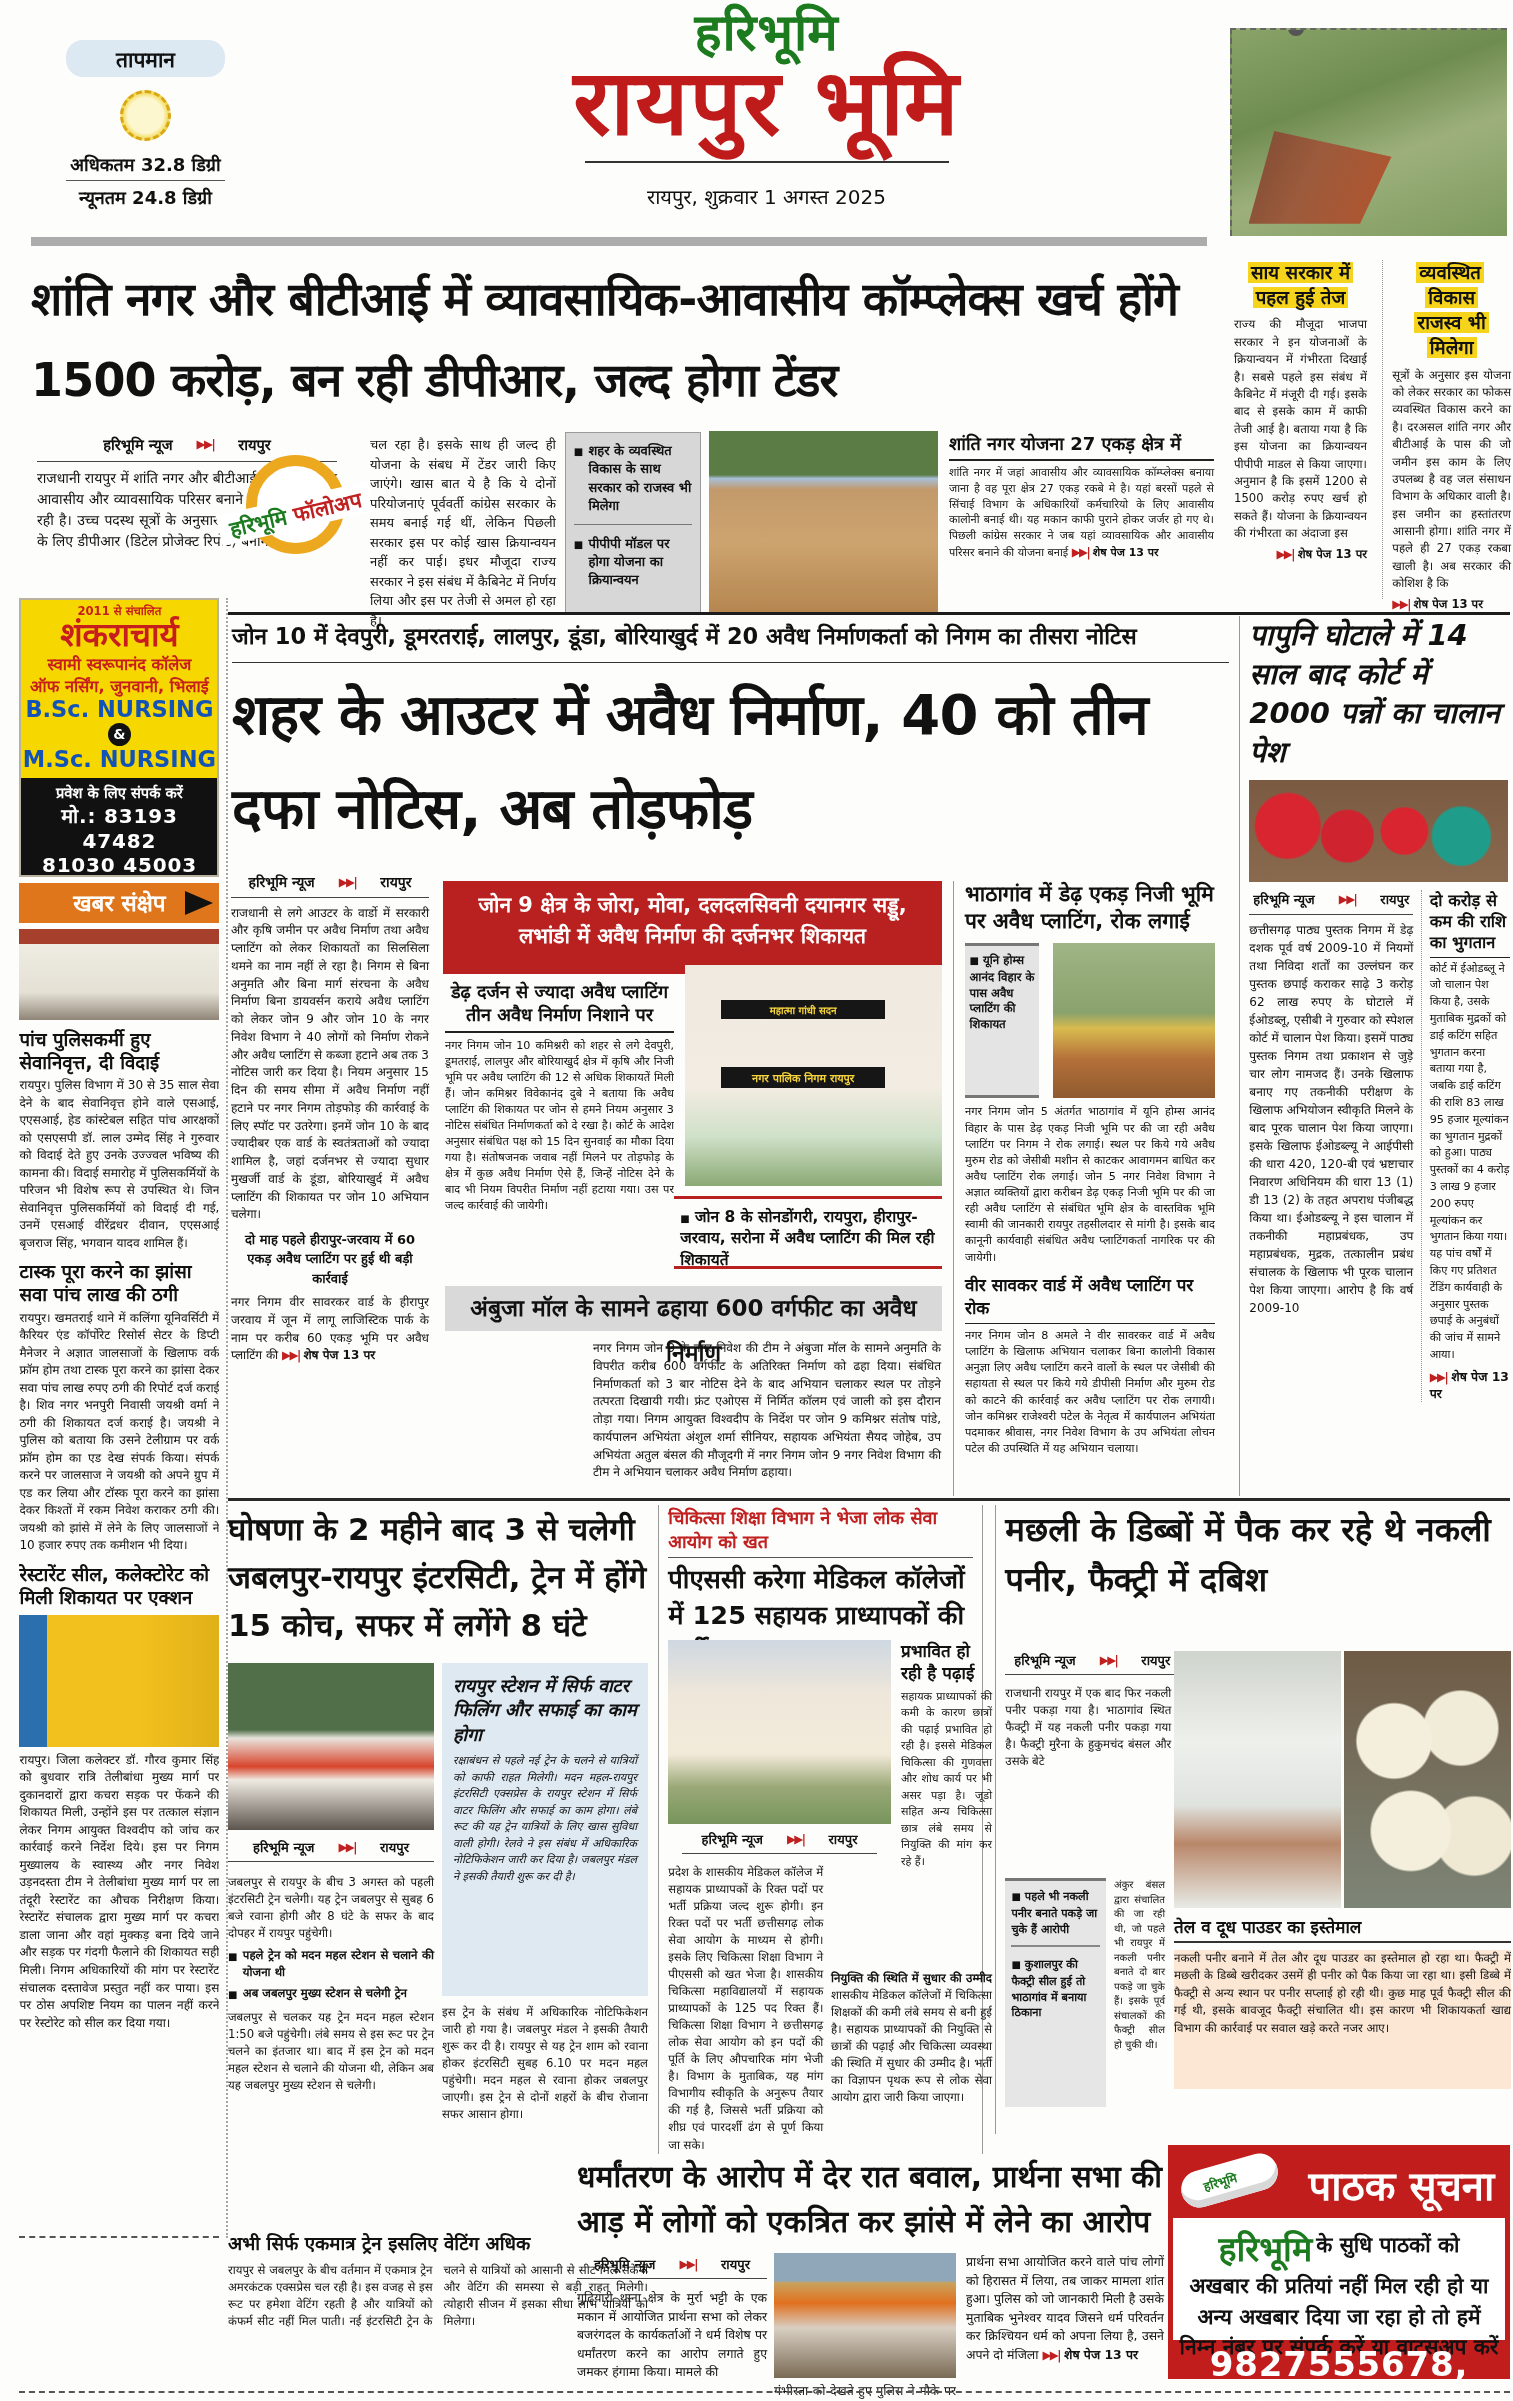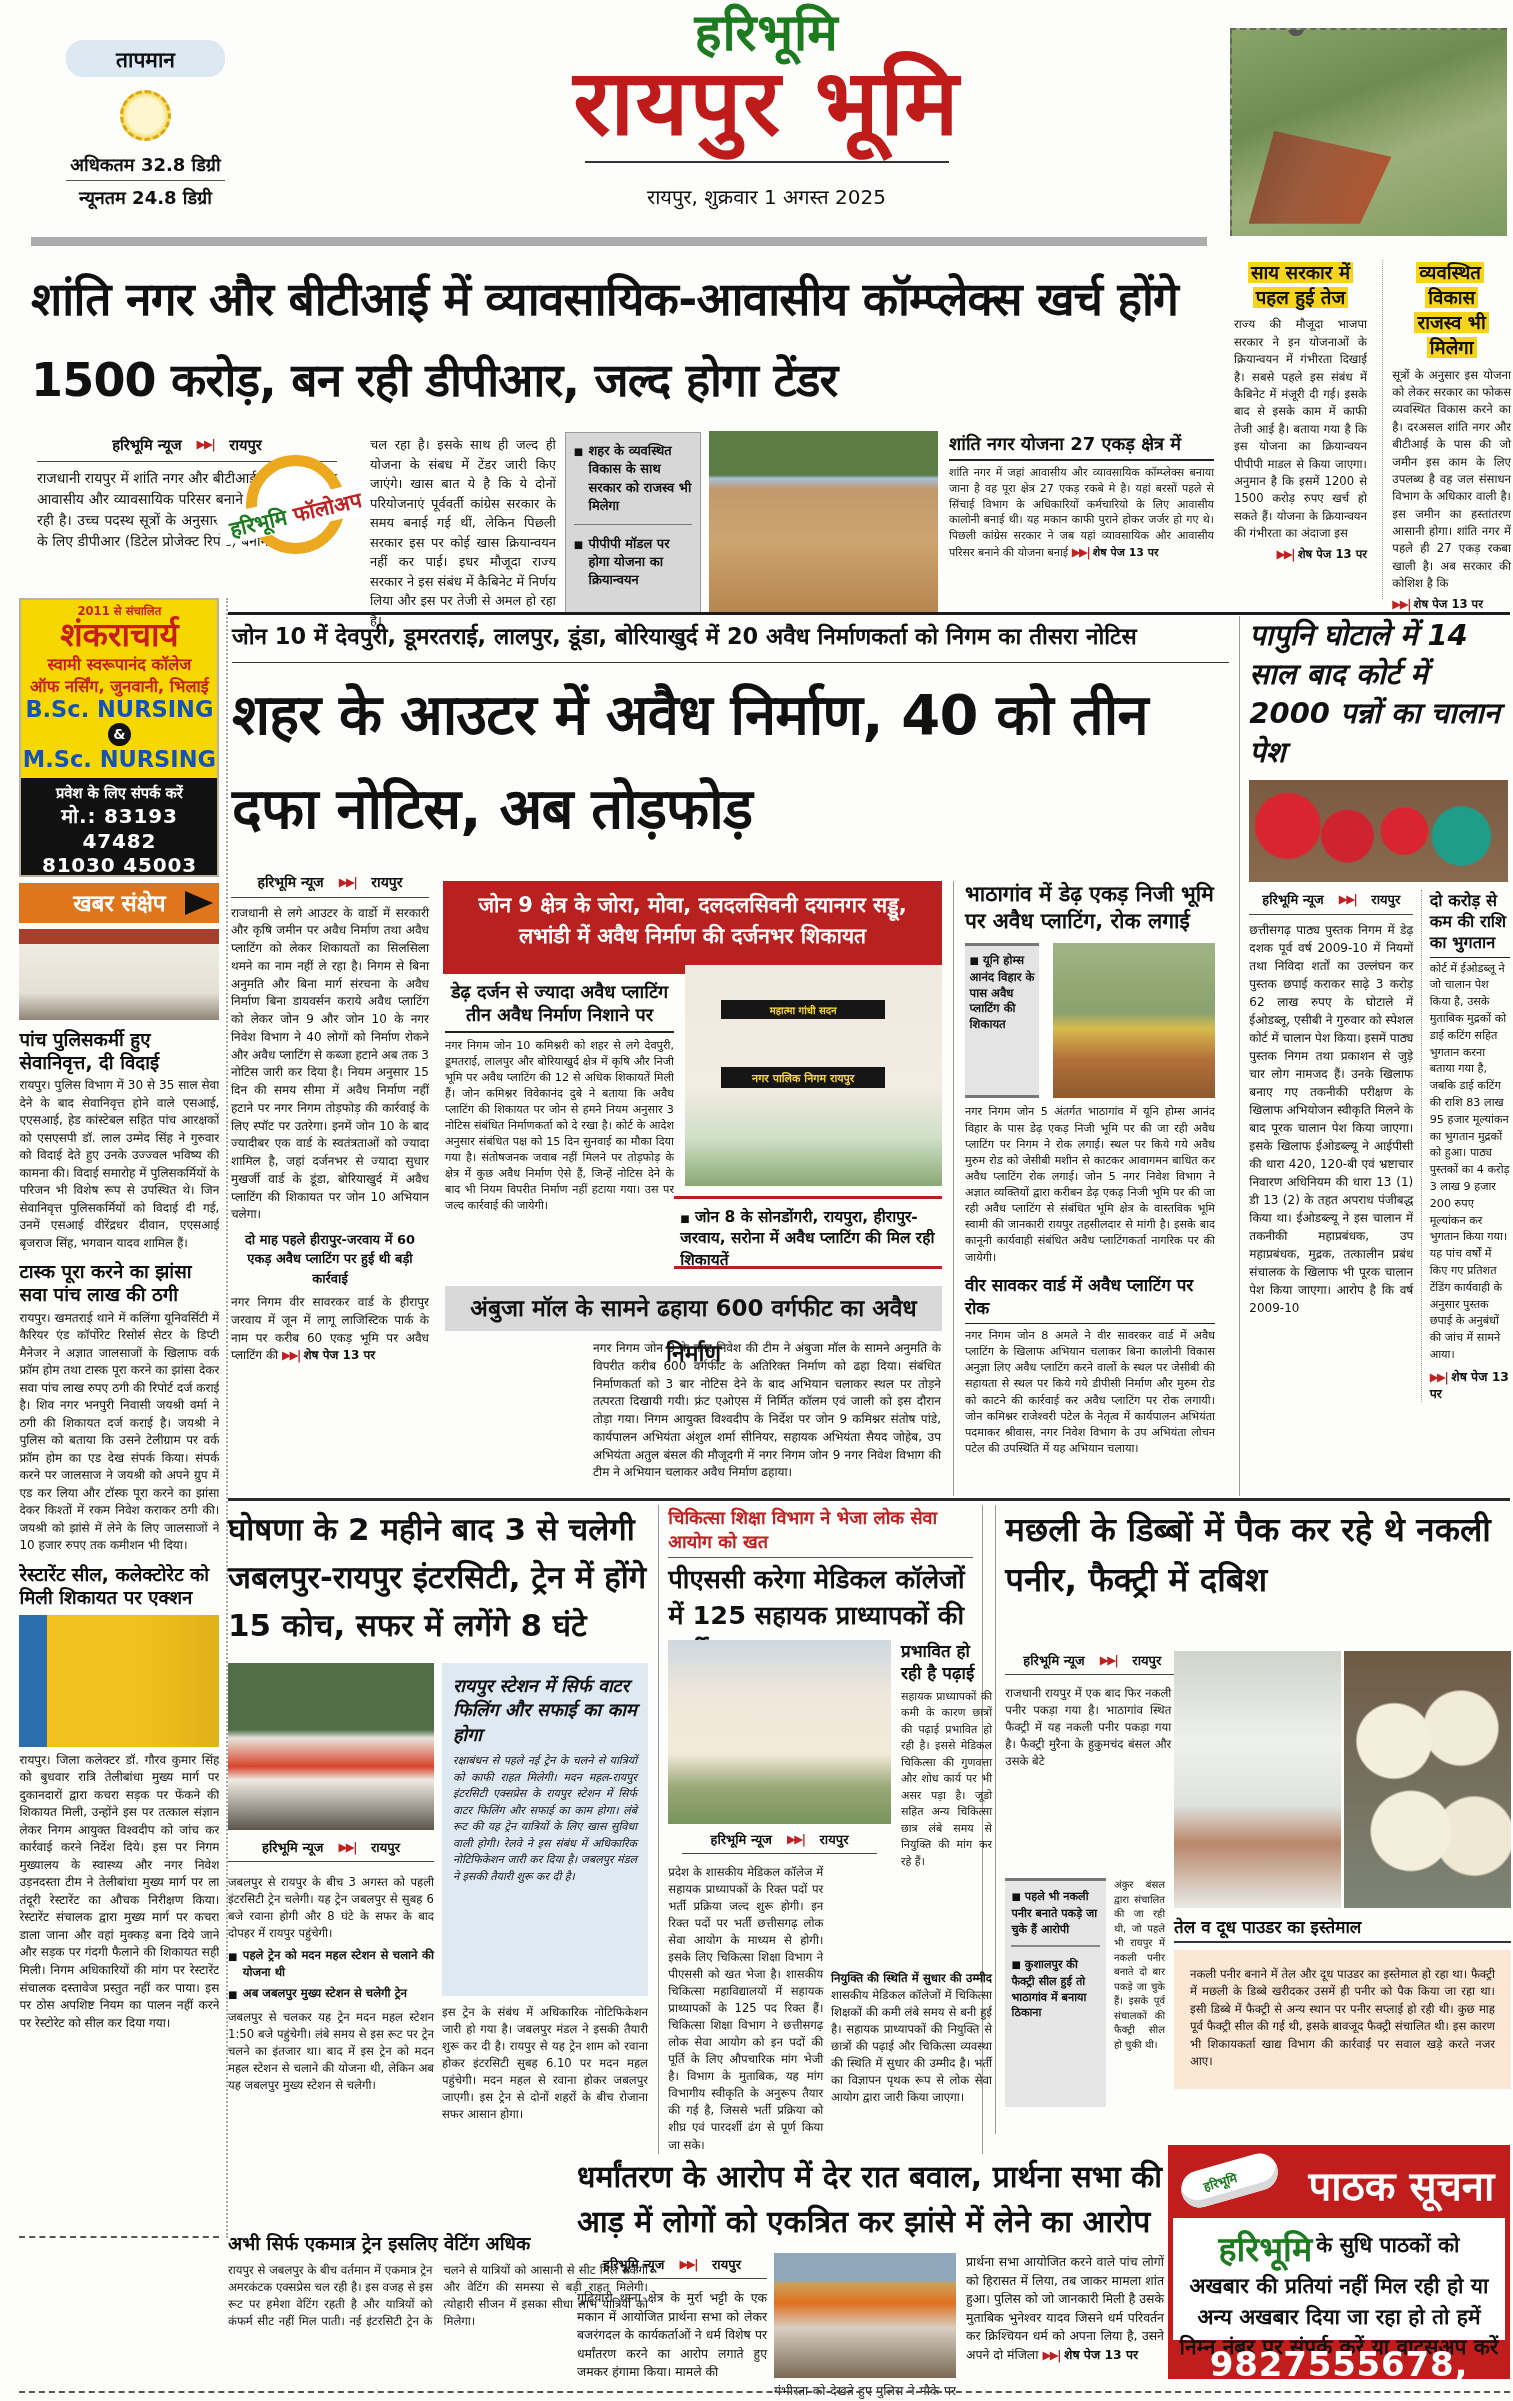--- a/index.html
+++ b/index.html
@@ -22,21 +22,21 @@
   .dateline{width:364px;margin:10px auto 0;border-top:2.3px solid #333;padding-top:24px;
             font-size:20px;font-weight:400;}
   .trphoto{left:1230px;top:28px;width:277px;height:208px;border-top:2.3px dashed #666;border-left:2.3px dashed #666;
            background:linear-gradient(160deg,#8aa468 0%,#6f8c50 35%,#9db07c 60%,#7d9a5e 100%);}
   .trphoto .roof{position:absolute;left:6%;top:44%;width:52%;height:50%;
            background:linear-gradient(115deg,#7c4a33 0%,#9c5b3c 45%,#b4542d 100%);
            clip-path:polygon(0 100%,18% 10%,100% 35%,78% 100%);}
   .trphoto .dot{position:absolute;left:56px;top:-9.3px;width:15.5px;height:15.5px;border-radius:50%;background:#555;}
   .hbar{left:31px;top:237px;width:1176px;height:9.3px;background:#acacac;}
   
-  .byline{display:flex;align-items:center;justify-content:center;gap:15px;font-weight:800;font-size:14.7px;
+  .byline{display:flex;align-items:center;justify-content:center;gap:24px;font-weight:800;font-size:14.7px;
           border-bottom:1.5px solid #444;padding-bottom:4.6px;}
   .pr-arrow,.by-arrow{color:#c02020;font-weight:900;font-size:11.6px;letter-spacing:-1.5px;}
   .pageref{font-weight:800;}
   .body16{font-size:12.4px;line-height:1.5;}
   .body15{font-size:11.6px;line-height:1.47;}
   
   .leadhead{left:31px;top:259px;width:1176px;height:167px;font-size:46px;line-height:81px;
             font-weight:900;letter-spacing:-0.8px;}
   .leadcol1{left:37px;top:434px;width:300px;height:180px;font-size:14px;line-height:1.5;}
   .leadcol2{left:370px;top:435px;width:186px;height:178px;font-size:13px;line-height:1.5;}
@@ -166,21 +166,21 @@
   .pphotos{position:absolute;left:178px;top:146px;width:337px;height:257px;display:flex;gap:3.1px;}
   .pphoto1{flex:1;background:linear-gradient(180deg,#cfd4cd 0%,#eef0ec 35%,#dfe3de 60%,#b9876a 75%,#e8ebe6 100%);}
   .pphoto2{flex:1;background:radial-gradient(circle at 30% 35%,#f4efdd 0 18%,transparent 19%),
            radial-gradient(circle at 70% 30%,#f1ecd8 0 17%,transparent 18%),
            radial-gradient(circle at 40% 70%,#f4efdd 0 19%,transparent 20%),
            radial-gradient(circle at 78% 72%,#efe9d4 0 17%,transparent 18%),
            linear-gradient(180deg,#6f5b45 0%,#7d8577 100%);}
   .poilhead{position:absolute;left:178px;top:410px;width:337px;font-size:17px;font-weight:900;
             border-bottom:2.3px solid #333;padding-bottom:3.1px;}
   .poilbody{position:absolute;left:178px;top:445px;width:337px;height:139px;background:#fbe7d4;
-            padding:16px;font-size:11.6px;line-height:1.5;}
+            padding:0;font-size:11.6px;line-height:1.5;}
   
   .dharm{left:577px;top:2154px;width:587px;height:245px;}
   .dharm h2{margin:0;font-size:30px;font-weight:900;line-height:1.5;}
   .dharm .byl{position:absolute;left:0;top:101px;width:190px;}
   .dcol1{position:absolute;left:0;top:135px;width:190px;height:110px;}
   .dphoto{position:absolute;left:197px;top:99px;width:182px;height:125px;
      background:linear-gradient(180deg,#8fa7b8 0%,#8fa7b8 22%,#caa25c 24%,#e0701f 40%,#d8cfc2 60%,#7a6a55 100%);}
   .dcol2{position:absolute;left:197px;top:228px;width:182px;height:17px;overflow:hidden;}
   .dcol3{position:absolute;left:389px;top:99px;width:198px;height:146px;}
   .pathak{left:1168px;top:2145px;width:342px;height:234px;background:#c21d1d;padding:4.6px;}

